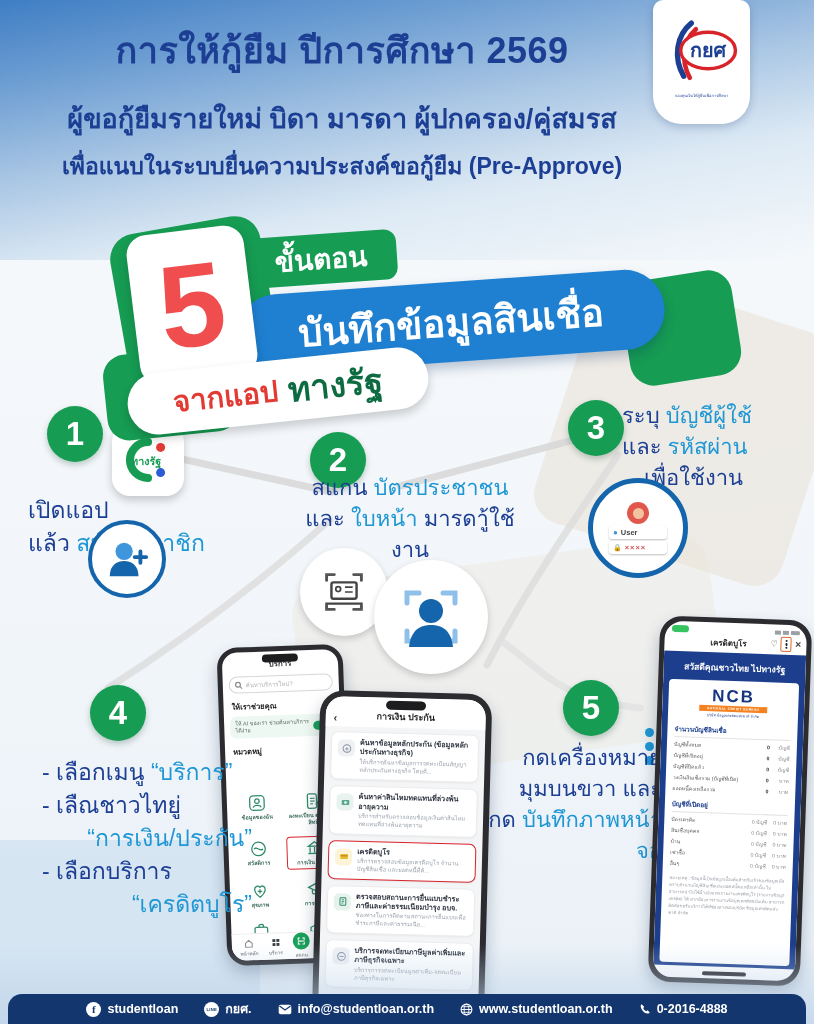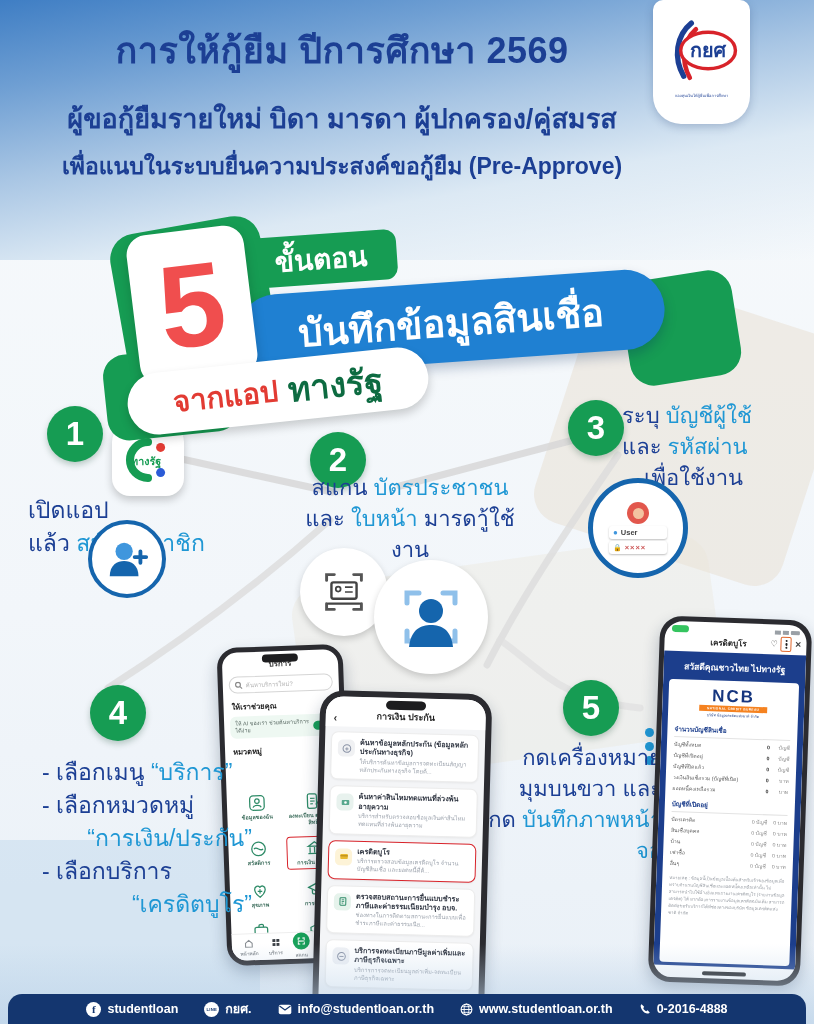--- a/index.html
+++ b/index.html
@@ -285,21 +285,21 @@
       </div>
     <div class="uc-row">
         <span class="uc-lock">🔒</span>
         <span class="uc-x">××××</span>
       </div>
   </div>
 
   <div class="step-circle" style="left:90px; top:685px;">4</div>
   <div class="step-text s4-text">
     <div><span>- เลือกเมนู </span><span class="azure">“บริการ”</span></div>
-    <div>- เลือกหมวดหมู่</div>
+    <div>- เลืณชาวไทยู่</div>
     <div class="ind azure">“การเงิน/ประกัน”</div>
     <div>- เลือกบริการ</div>
     <div class="ind azure">“เครดิตบูโร”</div>
   </div>
 
   <div class="step-circle" style="left:563px; top:680px;">5</div>
   <div class="dots3">
       <i></i>
       <i></i>
       <i></i>

